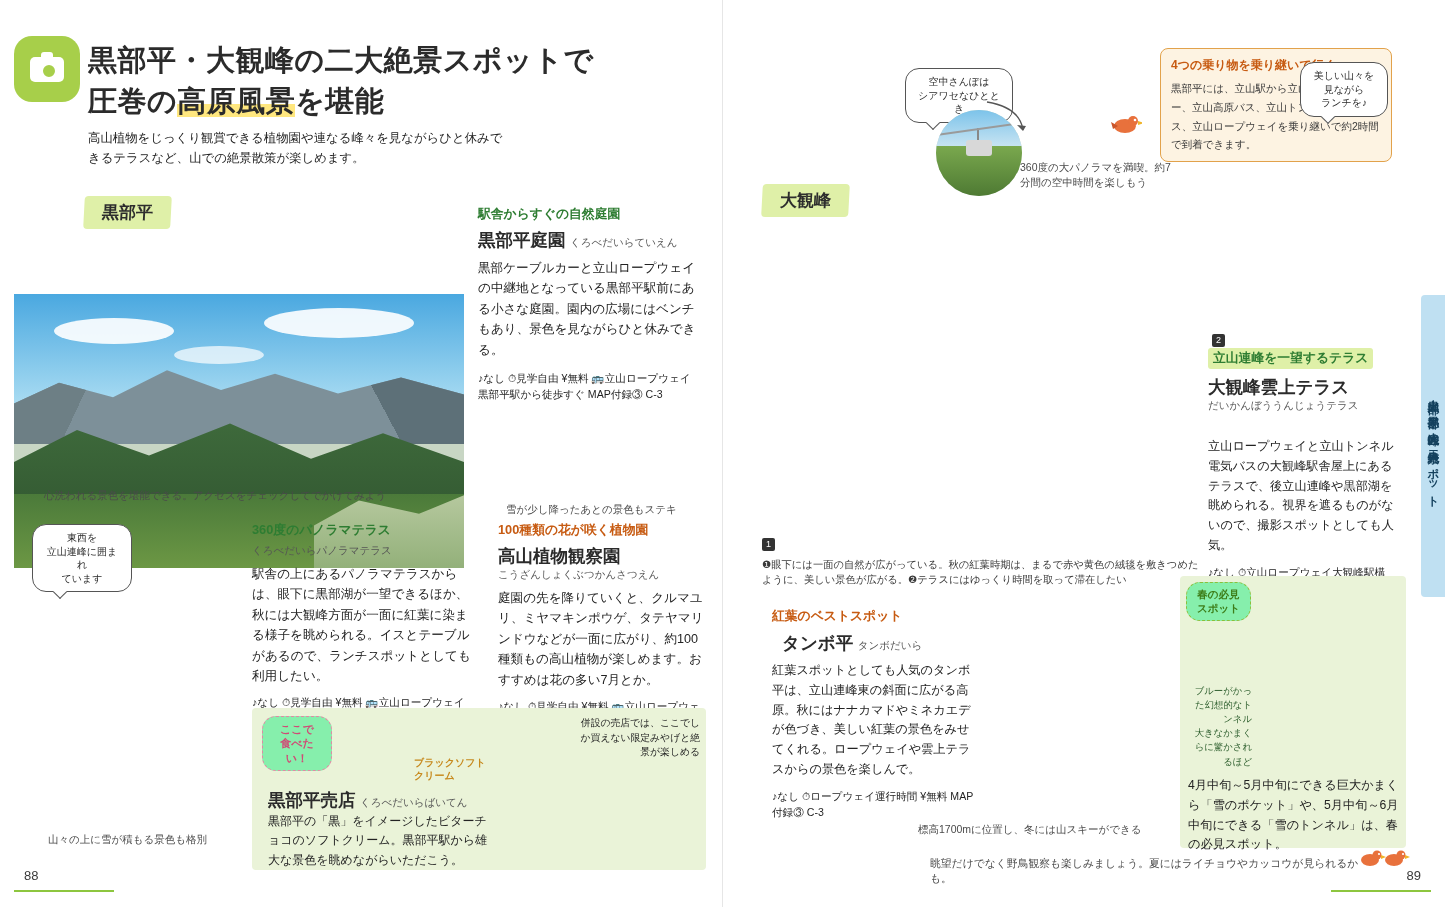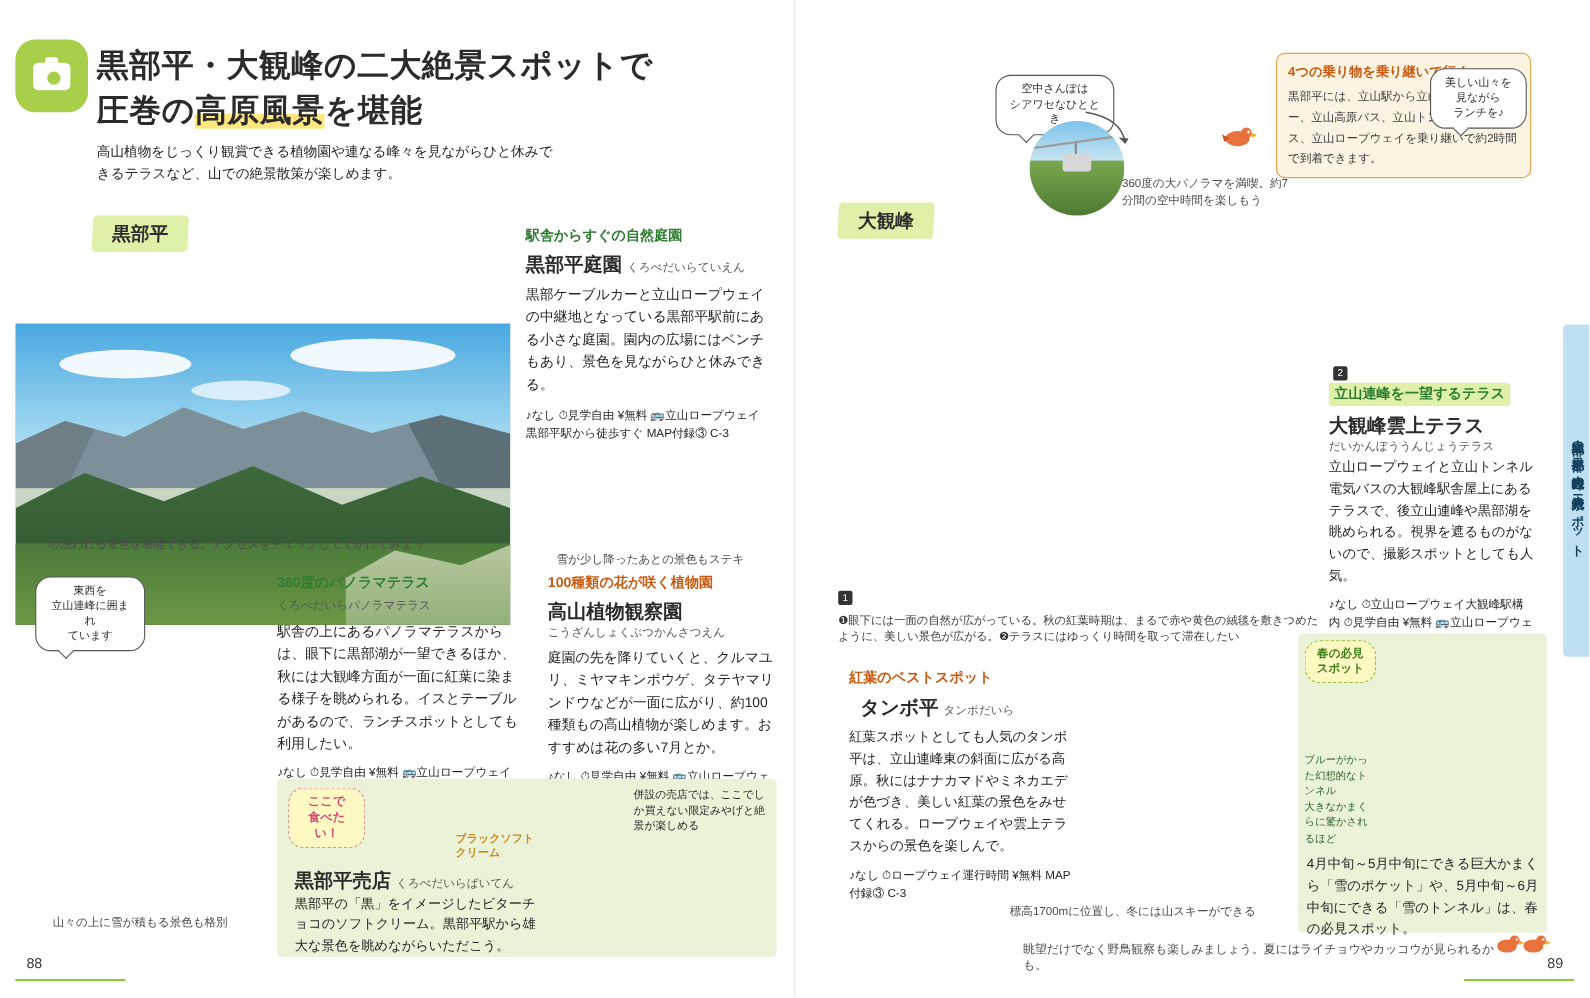--- a/index.html
+++ b/index.html
@@ -13,21 +13,21 @@
     color: #2b2b2b;
   }
   .page { position:absolute; inset:0; }
   .gutter { position:absolute; left:722px; top:0; width:1px; height:907px; background:#e6e6e6; }
 
   
   .abs { position:absolute; }
   .photo { background:#c8d6c4; overflow:hidden; position:relative; }
   .cap { font-size:10.5px; color:#4a4a4a; line-height:1.4; }
   .body { font-size:12.6px; line-height:1.62; color:#232323; }
-  .tiny { font-size:10.8px; line-height:1.5; color:#232323; }
+  .tiny { font-size:10.8px; line-height:1.5; color:#232323;text-align:right; }
   .title-md { font-size:17.5px; font-weight:bold; }
   .ruby { font-size:10.5px; color:#555; font-weight:normal; }
   .head-green { color:#2e7d32; font-weight:bold; font-size:12.8px; }
   .head-orange { color:#c75b12; font-weight:bold; font-size:12.8px; }
 
   
   .mast-badge {
     left:14px; top:36px; width:66px; height:66px;
     background:#a7cf4a; border-radius:18px;
     display:flex; align-items:center; justify-content:center;
@@ -68,21 +68,21 @@
   .note-orange .nt { color:#c75b12; font-weight:bold; font-size:12px; display:block; margin-bottom:4px; }
   .note-orange .nb { font-size:10.5px; line-height:1.5; color:#3a3a3a; }
 
   
   .info { font-size:10.6px; line-height:1.55; color:#1f1f1f; }
 
   
   .greenbox { background:#eaf3d8; border-radius:4px; }
 
   .pill {
-    display:inline-block; background:#fef9c3; border:1.5px dashed #e08aa5; color:#d04b76;
+    display:inline-block; background:#86efac; border:1.5px dashed #e08aa5; color:#d04b76;
     font-size:11px; font-weight:bold; border-radius:14px; padding:5px 10px; text-align:center; line-height:1.3;
   }
   .pill.green { border-color:#8bbf3c; color:#3d7d18; }
 
   
   .sidetab {
     right:0; top:295px; width:24px; height:302px;
     background:#bfe0f2; color:#14415e; font-size:11.5px; font-weight:bold;
     writing-mode: vertical-rl; text-orientation: upright;
     display:flex; align-items:center; justify-content:center; letter-spacing:1px;
@@ -255,21 +255,21 @@
   <div class="abs" style="left:1212px; top:330px;">
     <span class="num-badge">2</span>
   </div>
 
   <div class="abs" style="left:1208px; top:348px; width:186px;">
     <div class="head-green" style="background:#dff0a8; display:inline-block; padding:2px 5px; border-radius:3px;">立山連峰を一望するテラス</div>
     <div style="margin-top:6px;">
       <div class="title-md">大観峰雲上テラス</div>
       <div class="ruby">だいかんぼううんじょうテラス</div>
     </div>
-    <div class="body" style="margin-top:2px; font-size:12.2px;">立山ロープウェイと立山トンネル電気バスの大観峰駅舎屋上にあるテラスで、後立山連峰や黒部湖を眺められる。視界を遮るものがないので、撮影スポットとしても人気。</div>
+    <div class="body" style="margin-top:24px; font-size:12.2px;">立山ロープウェイと立山トンネル電気バスの大観峰駅舎屋上にあるテラスで、後立山連峰や黒部湖を眺められる。視界を遮るものがないので、撮影スポットとしても人気。</div>
     <div class="info" style="margin-top:8px;">♪なし ⏱立山ロープウェイ大観峰駅構内 ⏱見学自由 ¥無料 🚌立山ロープウェイ大観峰駅構内 MAP付録③ C-3</div>
   </div>
 
   <div class="abs" style="left:762px; top:534px;">
     <span class="num-badge">1</span>
   </div>
 
   <div class="abs" style="left:772px; top:608px; width:202px;">
     <div class="head-orange">紅葉のベストスポット</div>
     <div style="margin-top:6px;margin-left:10px;">

